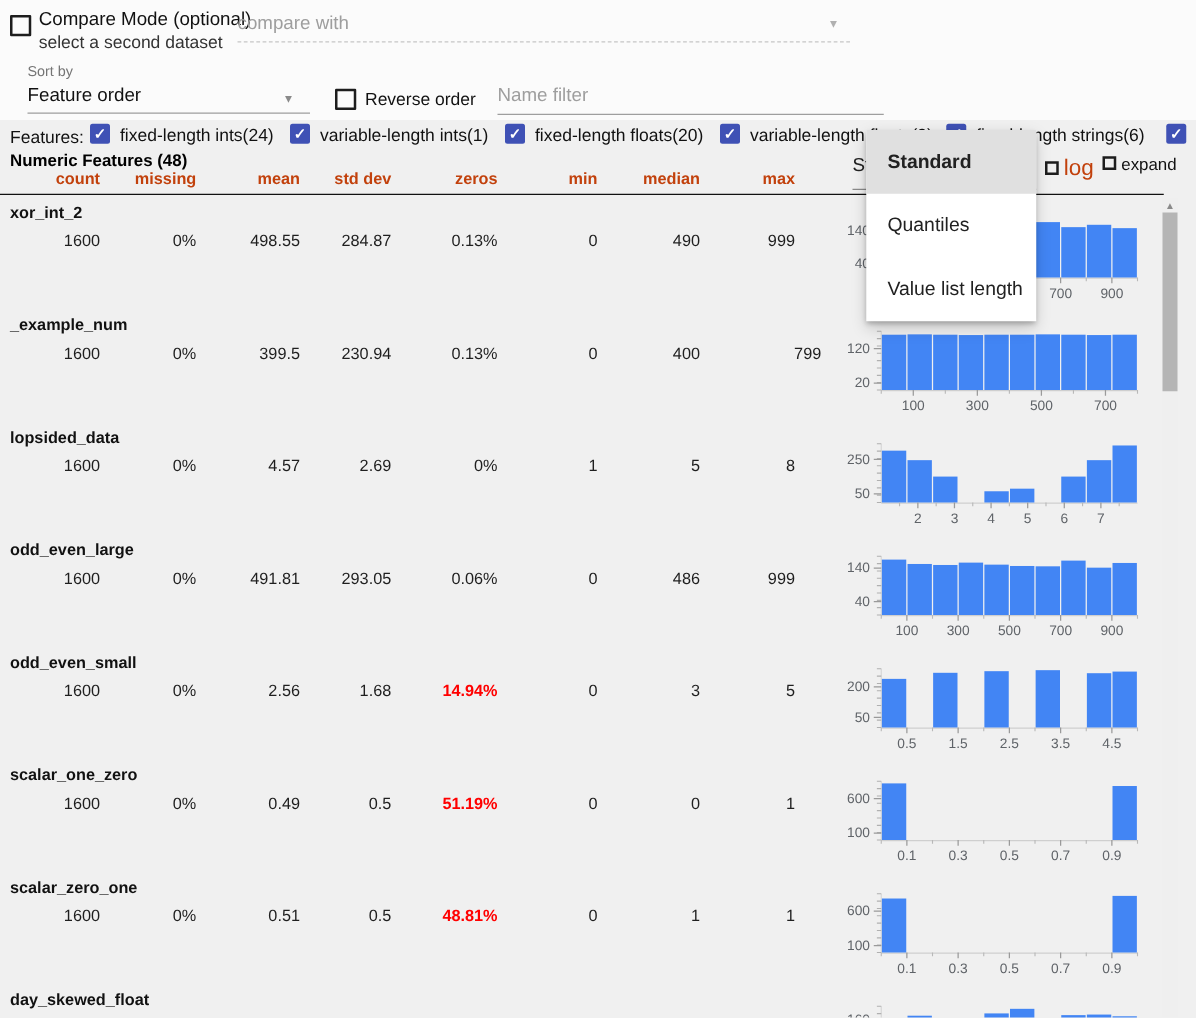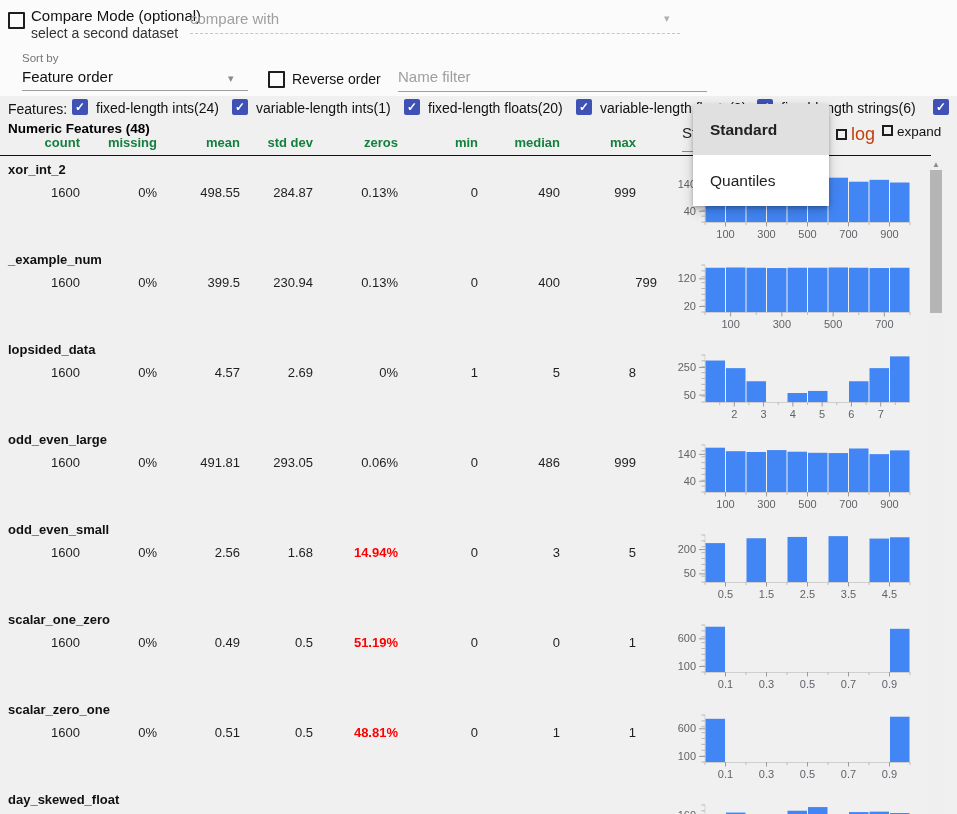--- a/index.html
+++ b/index.html
@@ -16,21 +16,21 @@
   .scb{width:7px;height:7px;border:2px solid #1d1d1d;display:inline-block;margin-right:4px;}
   .t15{font-size:15px;}
   .gray{color:#9e9e9e;}
   .caret{color:#b0b0b0;font-size:11px;}
   .uline{height:1px;background:#9e9e9e;}
   .dashline{height:0;border-bottom:1px dashed #c6c6c6;}
   input.nf{border:none;outline:none;background:transparent;font-family:"Liberation Sans",sans-serif;
        font-size:15px;color:#15803d;padding:0;}
   input.nf::placeholder{color:#9e9e9e;}
   .hdr-line{background:#111;height:1px;}
-  .col-hdr{display:flex;font-size:13px;font-weight:bold;color:#15803d;}
+  .col-hdr{display:flex;font-size:13px;font-weight:bold;color:#c2410c;}
   .col-hdr div{text-align:right;}
   .frow{position:relative;height:90px;}
   .fname{position:absolute;left:8px;top:4px;font-size:13px;font-weight:bold;color:#111;}
   .fstats{position:absolute;left:0;top:27px;display:flex;font-size:13px;color:#1f1f1f;}
   .fstats div{text-align:right;}
   .fstats .red{color:#ff0000;font-weight:bold;}
   .hist{position:absolute;left:655px;top:5px;}
   
   .menu{left:693px;top:104px;width:136px;background:#fff;z-index:50;
         box-shadow:0 2px 4px rgba(0,0,0,.25),0 5px 12px rgba(0,0,0,.18);}
@@ -522,13 +522,14 @@
     </div>
   </div>
 
 <div class="abs sb-track"></div>
 <div class="abs sb-arrow">▲</div>
 <div class="abs sb-thumb"></div>
 
 <div class="abs menu">
   <div class="menu-item sel">Standard</div>
   <div class="menu-item">Quantiles</div>
+  <div class="menu-item">Value list length</div>
 </div>
 
 </body></html>

